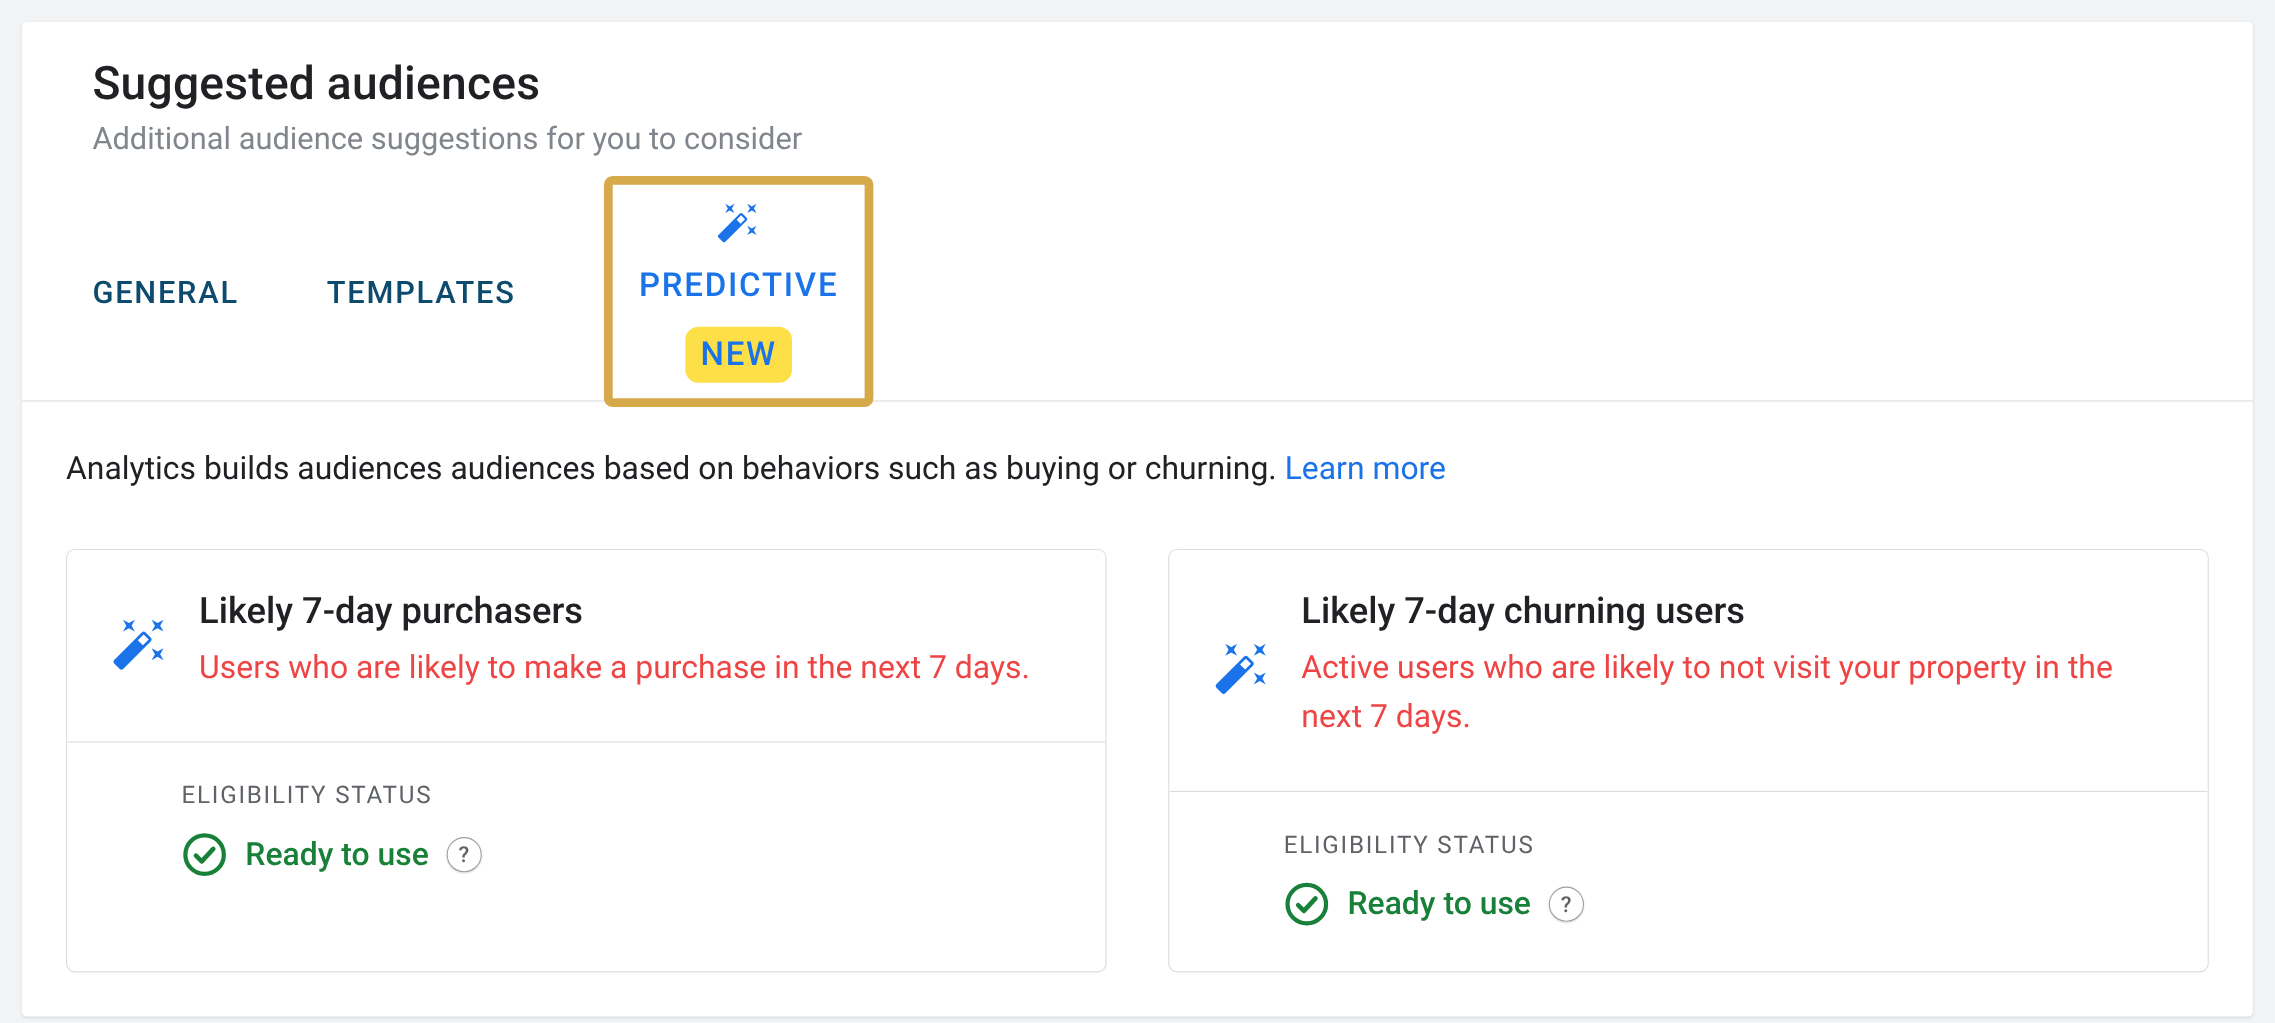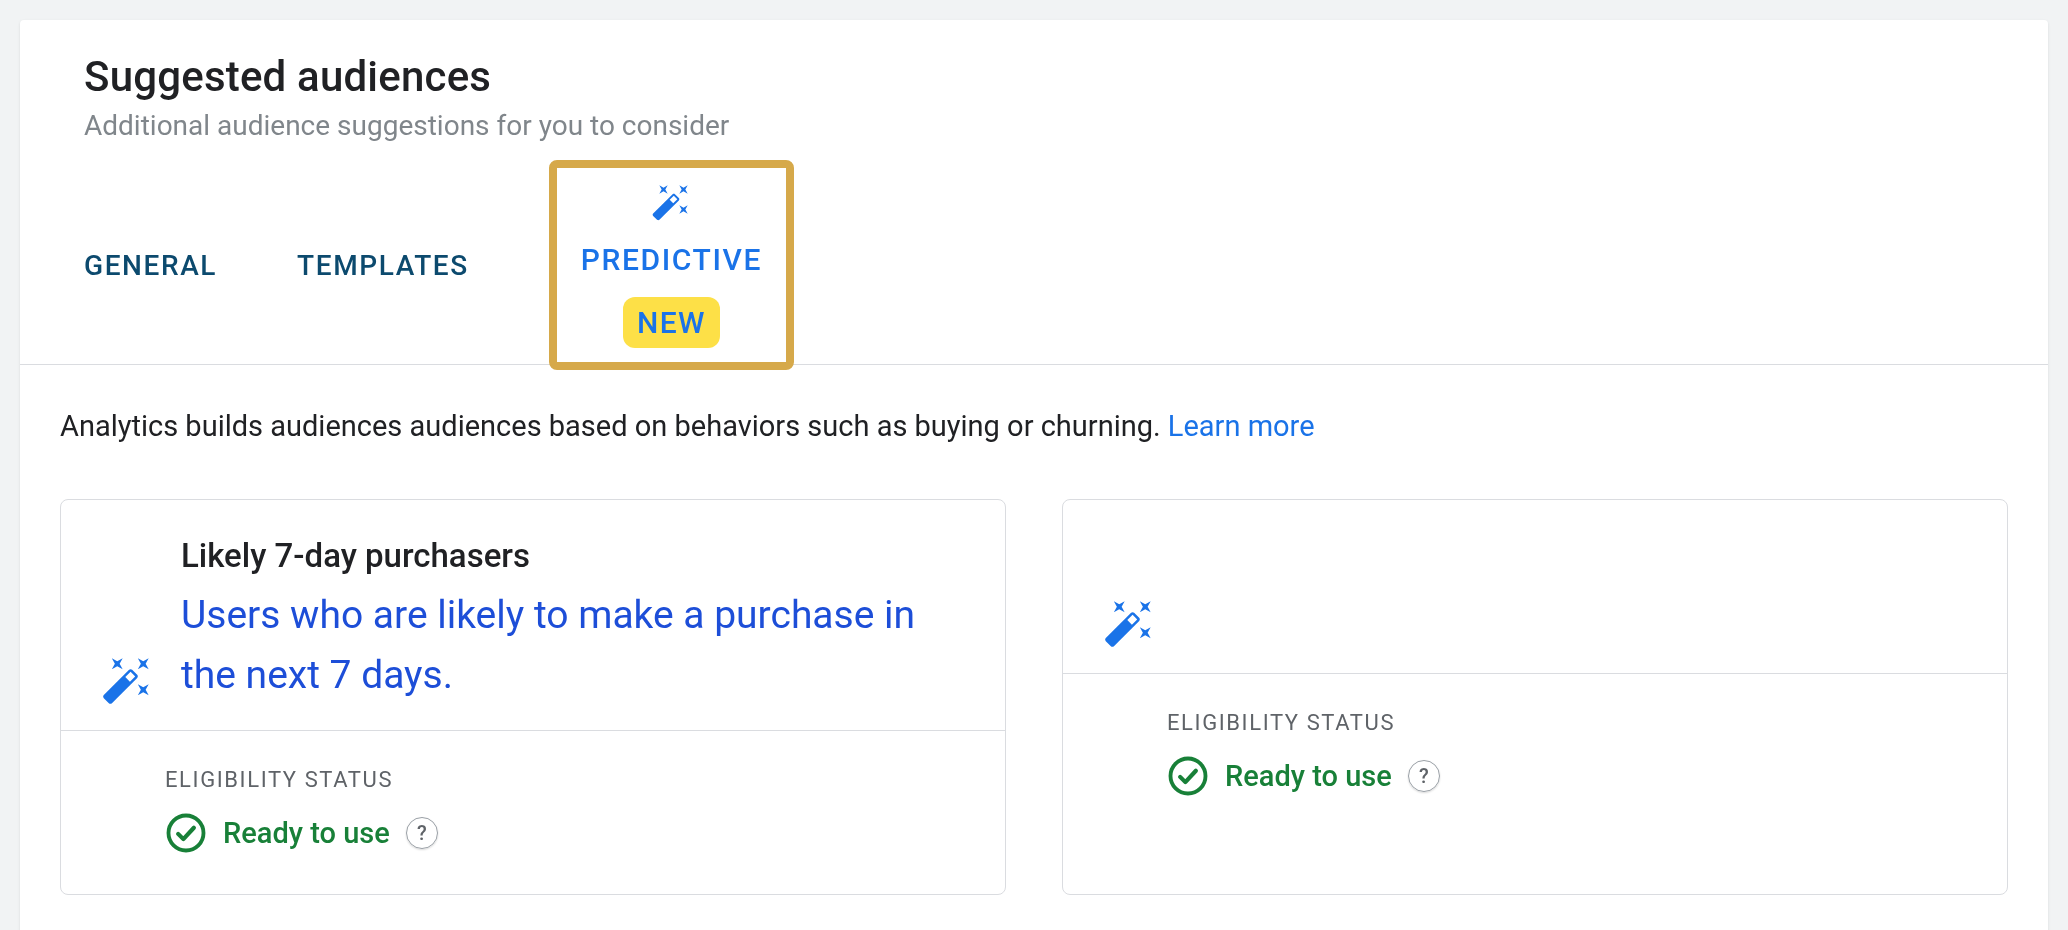--- a/index.html
+++ b/index.html
@@ -111,24 +111,24 @@
     }
 
     .card {
       border: 1.5px solid #dadce0;
       border-radius: 8px;
       flex: 1;
       overflow: hidden;
     }
 
     .card-body {
-      padding: 36px 40px 24px 40px;
+      padding: 36px 40px 44px 40px;
       display: flex;
       gap: 28px;
-      align-items: flex-end;
+      align-items: center;
       border-bottom: 1.5px solid #dadce0;
       min-height: 174px;
     }
 
     .card-icon {
       flex-shrink: 0;
       margin-top: 4px;
     }
 
     .card-text {
@@ -136,22 +136,22 @@
     }
 
     .card-title {
       font-size: 33px;
       font-weight: 500;
       color: #202124;
       margin-bottom: 10px;
     }
 
     .card-desc {
-      font-size: 39px;
-      color: #1d4ed8;
+      font-size: 29px;
+      color: #ef4444;
       line-height: 1.55;
       font-weight: 400;
     }
 
     .card-footer {
       padding: 36px 40px 40px 104px;
     }
 
     .eligibility-label {
       font-size: 22px;
@@ -257,20 +257,24 @@
         </div>
       </div>
 
       <div class="card">
         <div class="card-body">
           <span class="card-icon">
             <svg width="52" height="52" viewBox="0 0 24 24">
               <path fill="#1a73e8" d="M7.5 5.6L5 7L6.4 4.5L5 2L7.5 3.4L10 2L8.6 4.5L10 7L7.5 5.6M19.5 15.4L22 14L20.6 16.5L22 19L19.5 17.6L17 19L18.4 16.5L17 14L19.5 15.4M22 2L20.6 4.5L22 7L19.5 5.6L17 7L18.4 4.5L17 2L19.5 3.4L22 2M13.34 12.78L15.78 10.34L13.66 8.22L11.22 10.66L13.34 12.78M14.37 7.29L16.71 9.63C17.1 10 17.1 10.65 16.71 11.04L5.04 22.71C4.65 23.1 4 23.1 3.63 22.71L1.29 20.37C0.9 20 0.9 19.35 1.29 18.96L12.96 7.29C13.35 6.9 14 6.9 14.37 7.29Z"></path>
             </svg>
           </span>
+          <div class="card-text">
+            <h3 class="card-title">Likely 7-day churning users</h3>
+            <p class="card-desc">Active users who are likely to not visit your property in the next 7 days.</p>
+          </div>
         </div>
         <div class="card-footer">
           <div class="eligibility-label">ELIGIBILITY STATUS</div>
           <div class="status-row">
             <span>
               <svg width="42" height="42" viewBox="0 0 24 24">
                 <circle cx="12" cy="12" r="10" fill="none" stroke="#188038" stroke-width="2.2"></circle>
                 <path d="M7.5 12.5 L10.5 15.5 L16.5 9" fill="none" stroke="#188038" stroke-width="2.4" stroke-linecap="round" stroke-linejoin="round"></path>
               </svg>
             </span>

